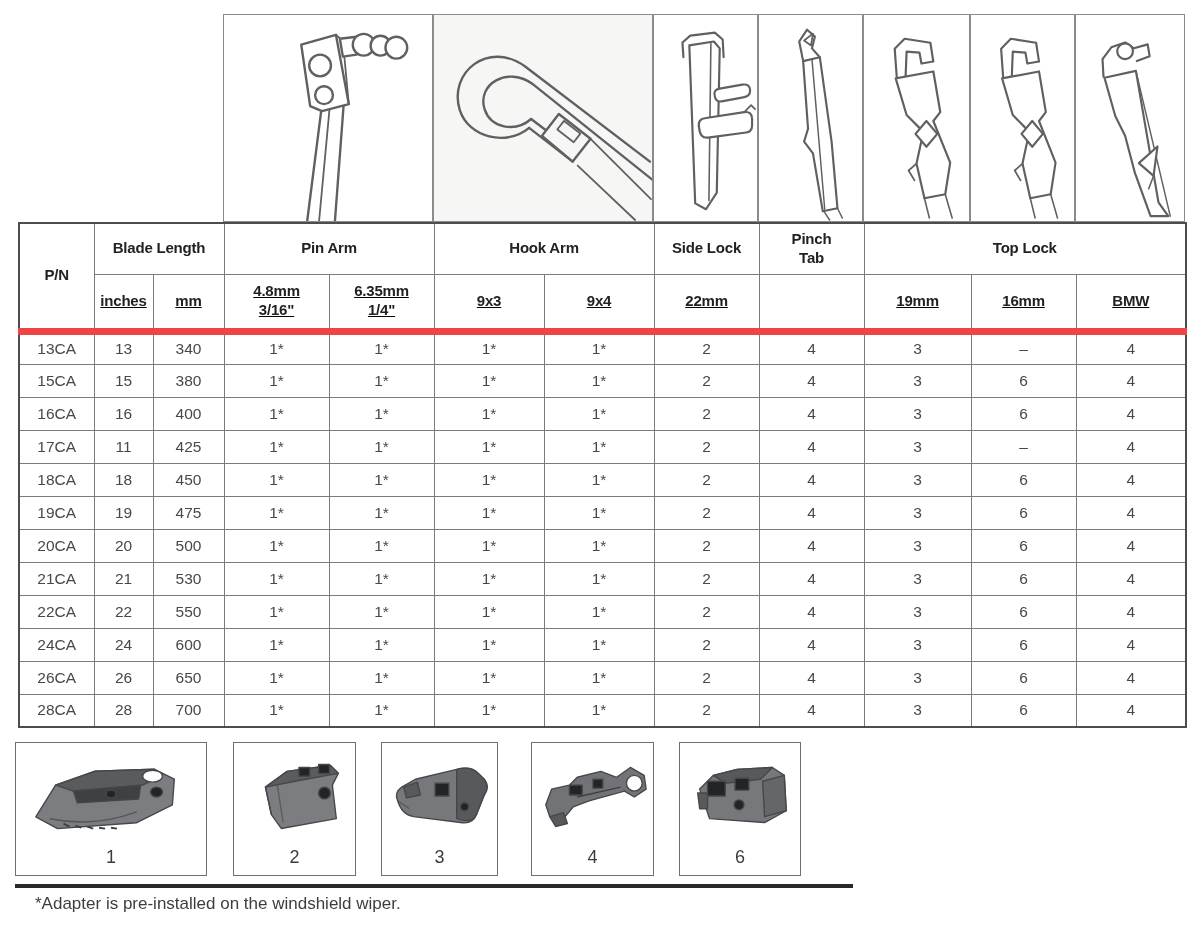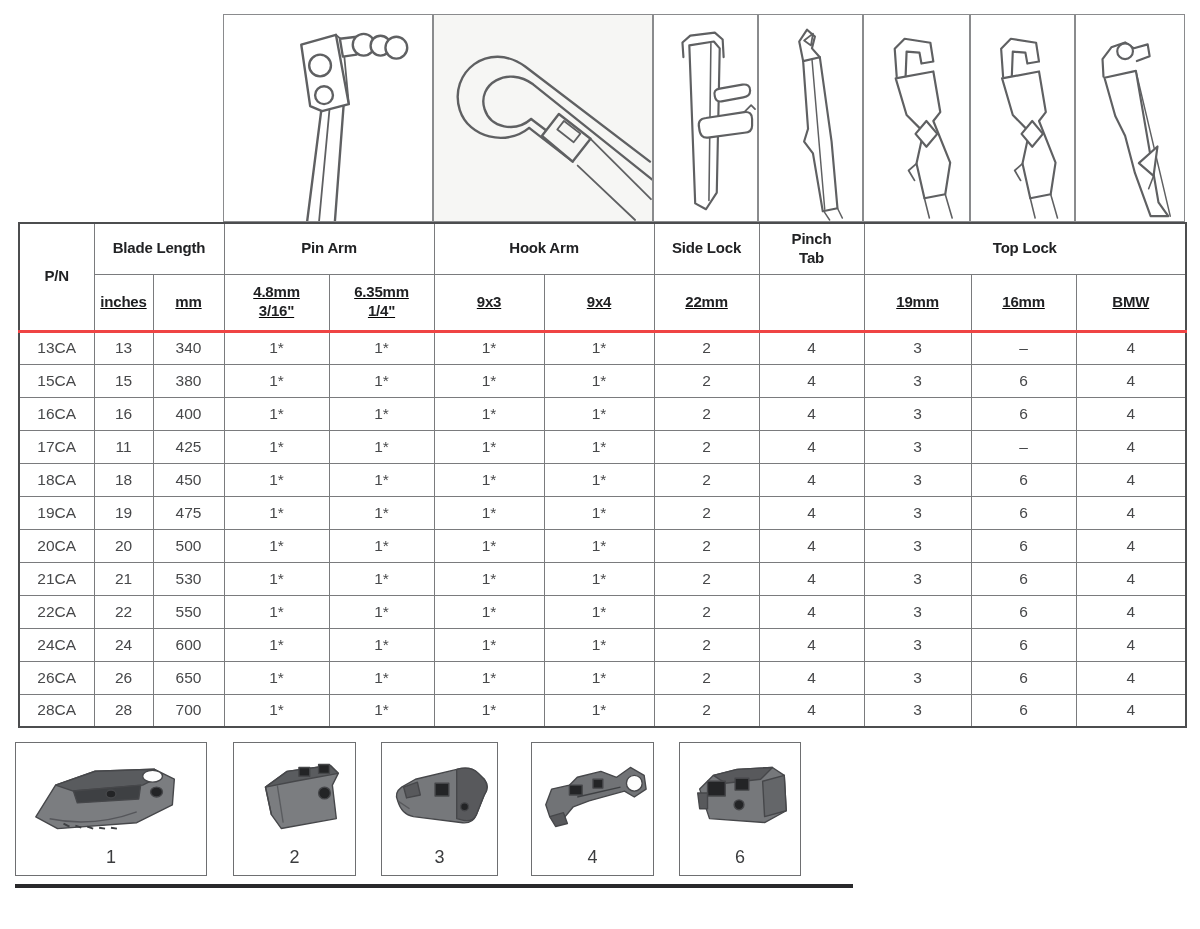--- a/index.html
+++ b/index.html
@@ -20,21 +20,21 @@
   }
   table.spec th,table.spec td{
     border:1px solid #7a7b7d;text-align:center;vertical-align:middle;padding:0;
   }
   table.spec thead th{
     font-weight:bold;font-size:15px;line-height:1.25;color:#212224;
     letter-spacing:-0.2px;white-space:pre-line;
   }
   table.spec thead tr.hrow1{height:51px;}
   table.spec thead tr.hrow2{height:57px;text-decoration:underline;}
-  table.spec thead tr.hrow2 th,table.spec th.thick-bottom{border-bottom:3px solid #ef4444;}
+  table.spec thead tr.hrow2 th,table.spec th.thick-bottom{border-bottom:7px solid #ef4444;}
   table.spec tbody tr{height:33px;}
   table.spec tbody td{font-size:15.5px;color:#47484a;}
 
   
   .adapter{position:absolute;top:742px;height:134px;border:1.5px solid #6e6f71;background:#fff;box-sizing:border-box;}
   .adapter svg{position:absolute;left:0;top:2px;width:100%;height:100px;display:block;}
   .adapter-label{position:absolute;left:0;right:0;bottom:7px;text-align:center;font-size:18px;color:#3b3c3e;}
 
   .heavy-line{position:absolute;left:15px;top:884px;width:838px;height:4px;background:#29292b;}
   .footnote{position:absolute;left:35px;top:894px;font-size:17px;color:#3d3e40;}
@@ -423,14 +423,15 @@
         <rect x="56" y="33" width="14" height="12" fill="#232426"></rect>
         <path d="M84 36 L106 30 L108 66 L86 72 Z" fill="#646669"></path>
         <circle cx="60" cy="60" r="5" fill="#232426"></circle>
         <path d="M18 48 L28 48 L28 64 L20 64 Z" fill="#58595c"></path>
       </g>
     </svg>
     <div class="adapter-label">6</div>
   </div>
 
   <div class="heavy-line"></div>
+  <div class="footnote">*Adapter is pre-installed on the windshield wiper.</div>
 
 </div>
 
 </body></html>

